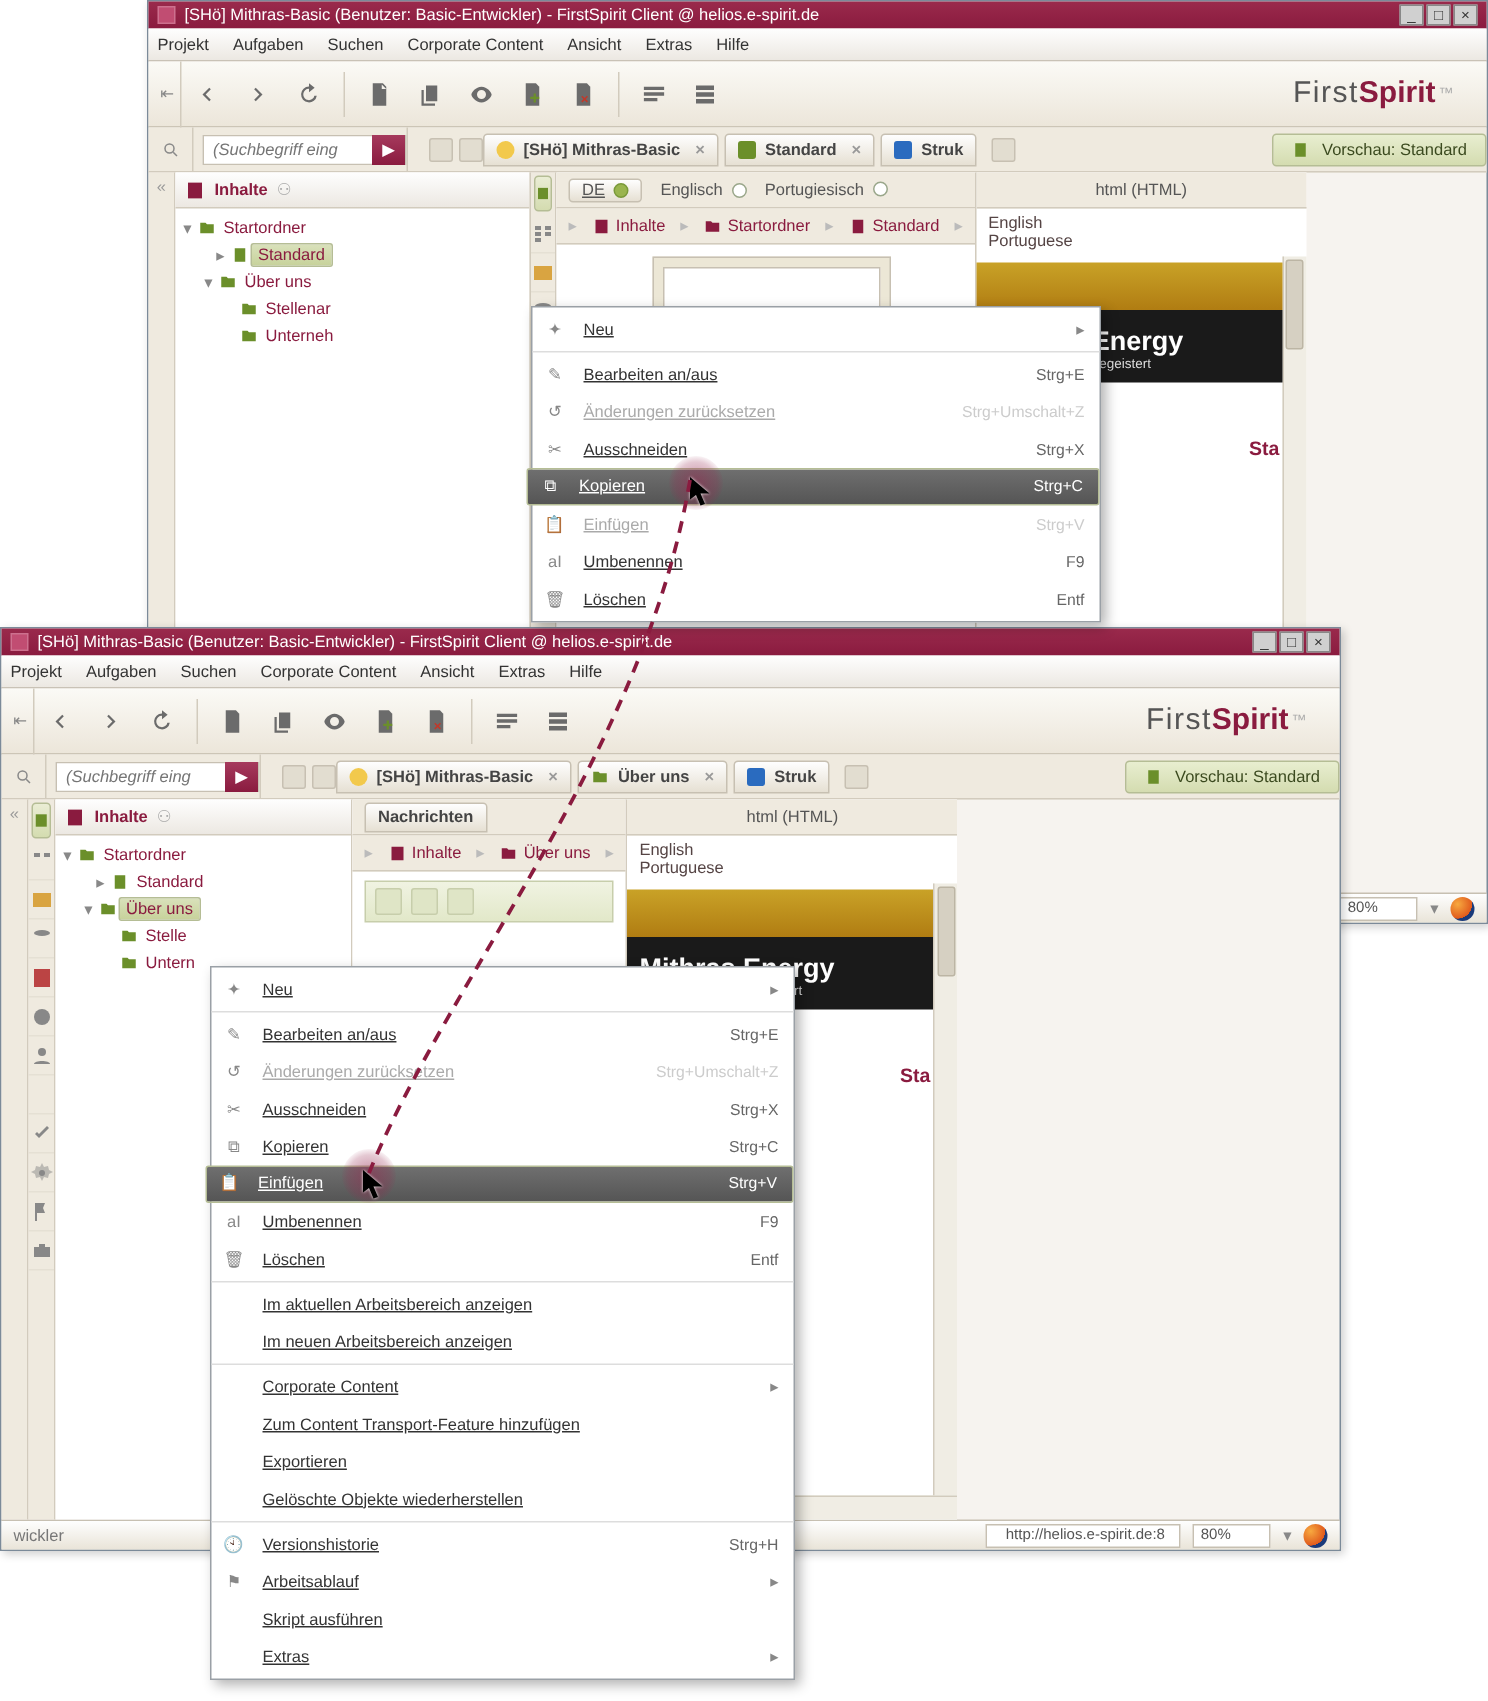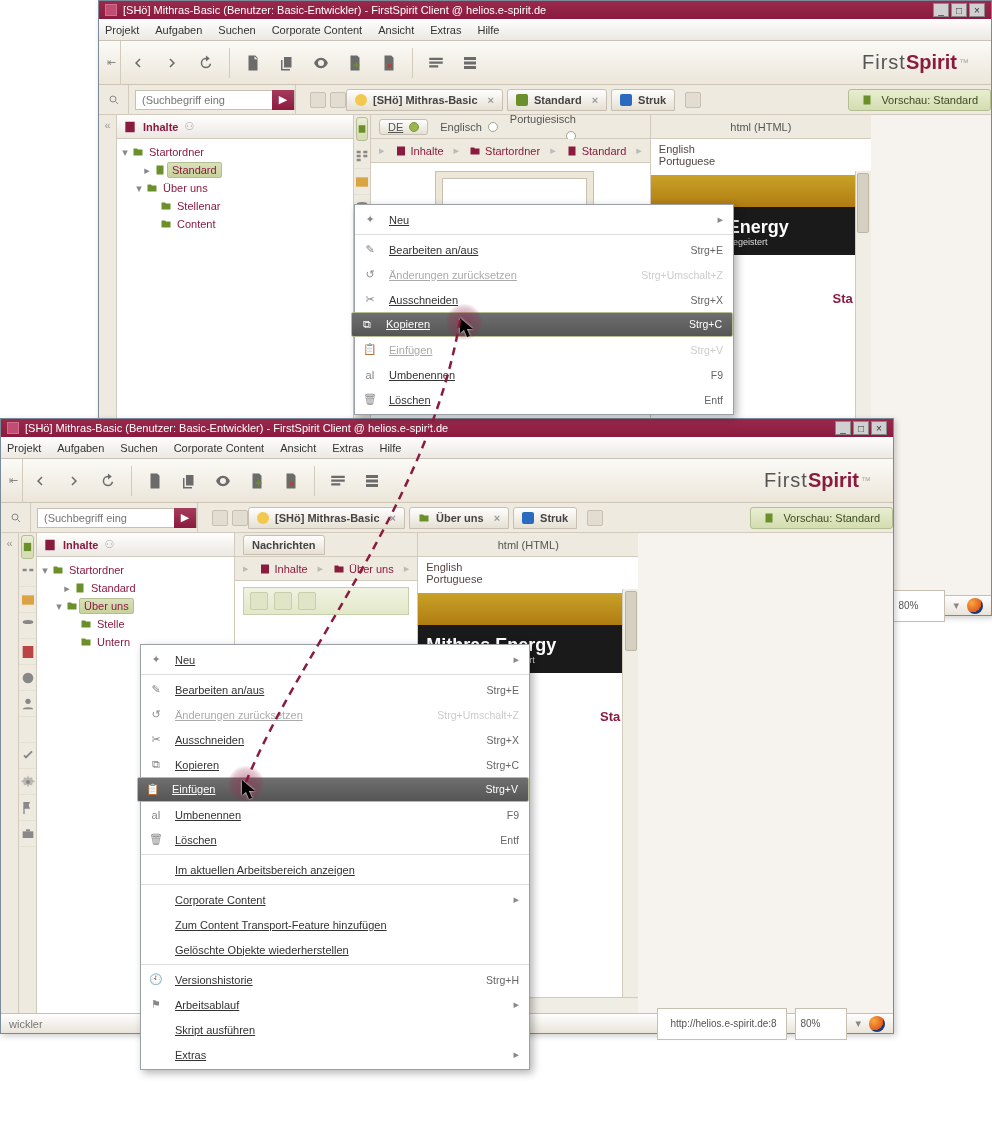--- a/index.html
+++ b/index.html
@@ -17,21 +17,21 @@
   .tbtn { width: 30px; height: 30px; display: flex; align-items: center; justify-content: center; color: #6b6b6b; border-radius: 3px; margin: 0 2px; }
   .tbtn svg { width: 18px; height: 18px; }
   .divider { width: 1px; height: 30px; background: #d2cbbd; margin: 0 6px; }
   .brandzone { flex: 1; display: flex; align-items: center; justify-content: flex-end; padding-right: 18px; font-family: Georgia, serif; }
   .brand-first { color: #555; font-size: 20px; letter-spacing: 1px; }
   .brand-spirit { color: #8a1b3f; font-size: 20px; font-weight: bold; }
   .brand-tm { color: #aaa; font-size: 10px; vertical-align: super; margin-left: 2px; }
   .row2 { height: 30px; display: flex; align-items: center; border-bottom: 1px solid #d2cbbd; background: #efeadf; }
   .leftcol-hdr { width: 30px; display: flex; align-items: center; justify-content: center; color: #888; border-right: 1px solid #d2cbbd; height: 100%; }
   .searchbox { display:flex; align-items:center; margin-left:6px; border:1px solid #c7c0b2; background:#fff; height:20px; }
-  .searchbox input { border:0; outline:0; padding:0 6px; height:18px; color:#666; width:136px; }
+  .searchbox input { border:0; outline:0; padding:0 6px; height:18px; font-style:italic; color:#666; width:112px; }
   .searchgo { width:22px; height:20px; background:linear-gradient(#a63a5d,#8a1b3f); display:flex; align-items:center; justify-content:center; color:#fff; }
   .tabstrip { flex:1; display:flex; align-items:center; height:100%; padding-left:8px; overflow:hidden; border-left:1px solid #d2cbbd; }
   .tab { height:22px; background:linear-gradient(#fefefe,#e6e0d3); border:1px solid #c7c0b2; border-radius:3px 3px 0 0; display:flex; align-items:center; padding:0 8px; margin-right:4px; color:#444; gap:6px;font-weight:bold; }
   .tab .dot { width:12px; height:12px; border-radius:2px; }
   .closex { color:#999; margin-left:4px; }
   .navchips { display:flex; gap:4px; margin-left:6px; }
   .navchip { width:16px; height:16px; background:#e2ddd0; border:1px solid #c7c0b2; border-radius:2px; }
   .previewpill { height:22px; background:linear-gradient(#e8eed0,#d4dcb0); border:1px solid #b5bd95; border-radius:3px; display:flex; align-items:center; padding:0 12px; color:#3b4a1f; gap:8px; margin-left:18px; }
   .body { display:flex; height: calc(100% - 18px - 22px - 44px - 30px - 20px); }
   .collap { width:18px; background:#efeadf; border-right:1px solid #d2cbbd; display:flex; align-items:flex-start; justify-content:center; padding-top:4px; color:#999; }
@@ -59,21 +59,21 @@
   .gbox { margin:8px 56px 0 64px; border:1px solid #c7c0b2; background:#ece7d6; height:80px; }
   .gbox .gslab { margin:6px; border:1px solid #c7c0b2; background:#fff; height:28px; }
   .right { width:220px; background:#fff; display:flex; flex-direction:column; }
   .righthdr { height:24px; background:#efeadf; border-bottom:1px solid #d2cbbd; color:#555; display:flex; align-items:center; padding:0 8px;justify-content:center; }
   .langlist { padding:4px 8px; color:#544; font-size:10px; }
   .banner { margin:4px 0 0 0; height:80px; background:linear-gradient(#c9a227,#b07c12 40%,#1a1a1a 40%,#1a1a1a); position:relative; overflow:hidden; }
   .banner .btitle { color:#fff; font-size:18px; font-weight:bold; position:absolute; left:8px; top:42px; }
   .banner .bsub { color:#ddd; font-size:9px; position:absolute; left:8px; top:62px; }
   .stripclip { color:#8a1b3f; font-weight:bold; font-size:13px; position:absolute; right:4px; bottom:6px; }
   .footer { height:20px; background:linear-gradient(#fefefe,#e9e4d8); border-top:1px solid #c7c0b2; display:flex; align-items:center; padding:0 8px; gap:8px; }
-  .footer input { height:32px; border:1px solid #c7c0b2; padding:0 4px; font-size:10px; color:#555; }
+  .footer input { height:16px; border:1px solid #c7c0b2; padding:0 4px; font-size:10px; color:#555; }
   .zoom { width:52px; }
   .ffx { width:16px; height:16px; border-radius:50%; background: radial-gradient(circle at 30% 30%, #f7a940, #e05a1c 60%, #1a3a7a 61%); }
   .scrolly { width:16px; background:#f0ede4; border-left:1px solid #d2cbbd; }
   .scrolly .thumb { width:12px; height:60px; margin:2px auto; background:#d6d0c2; border:1px solid #bcb5a4; border-radius:2px; }
   .scrollx { height:16px; background:#f0ede4; border-top:1px solid #d2cbbd; }
   .scrollx .thumb { height:12px; width:60px; margin:2px; background:#d6d0c2; border:1px solid #bcb5a4; border-radius:2px; }
 
   
   .ctxmenu { position:absolute; background:#fff; border:1px solid #9aa0a6; box-shadow:3px 3px 8px rgba(0,0,0,.3); padding:2px 0; min-width:380px; z-index:50; }
   .ctxrow { height:25px; display:flex; align-items:center; padding:0 10px 0 6px; color:#333; gap:10px; }
@@ -265,21 +265,21 @@
             <div class="trow" style="padding-left:40px;">
                 <svg class="ticon2" viewBox="0 0 24 24">
                   <path fill="#6b8f2a" d="M3 5h7l2 2h9v12H3z"></path>
                 </svg>
                 <span style="color:#8a1b3f;">Stellenar</span>
               </div>
             <div class="trow" style="padding-left:40px;">
                 <svg class="ticon2" viewBox="0 0 24 24">
                   <path fill="#6b8f2a" d="M3 5h7l2 2h9v12H3z"></path>
                 </svg>
-                <span style="color:#8a1b3f;">Content</span>
+                <span style="color:#8a1b3f;">Unterneh</span>
               </div>
           </div>
         </div>
       </div>
       <div style="width:18px;background:#efeadf;border-left:1px solid #d2cbbd;border-right:1px solid #d2cbbd;display:flex;flex-direction:column;">
         <div class="sidebtn active">
             <svg viewBox="0 0 24 24">
               <rect x="4" y="3" width="16" height="18" fill="#6b8f2a"></rect>
             </svg>
           </div>
@@ -314,21 +314,21 @@
       <div class="center">
         <div class="langbar">
           <div class="langpill">
               <span>DE</span>
               <span class="circ ok"></span>
             </div>
           <div style="display:flex;align-items:center;gap:6px;">
               <span>Englisch</span>
               <span class="circ"></span>
             </div>
-          <div style="display:flex;align-items:flex-end;gap:6px;flex-direction:column;">
+          <div style="display:flex;align-items:flex-start;gap:6px;">
               <span>Portugiesisch</span>
               <span class="circ"></span>
             </div>
         </div>
         <div class="crumbbar">
           <span class="chev">▸</span>
           <span class="crumb">
               <svg width="12" height="12" viewBox="0 0 24 24">
                 <rect x="4" y="3" width="16" height="18" fill="#8a1b3f"></rect>
               </svg>
@@ -783,29 +783,37 @@
     <div class="ctxrow">
       <span class="cicon">🗑</span>
       <span class="clabel">Löschen</span>
       <span class="cshort">Entf</span>
     </div>
     <div class="ctxsep"></div>
     <div class="ctxrow">
       <span class="cicon"></span>
       <span class="clabel">Im aktuellen Arbeitsbereich anzeigen</span>
     </div>
+    <div class="ctxrow">
+      <span class="cicon"></span>
+      <span class="clabel">Im neuen Arbeitsbereich anzeigen</span>
+    </div>
     <div class="ctxsep"></div>
     <div class="ctxrow">
       <span class="cicon"></span>
       <span class="clabel">Corporate Content</span>
       <span class="csub">▸</span>
     </div>
     <div class="ctxrow">
       <span class="cicon"></span>
       <span class="clabel">Zum Content Transport-Feature hinzufügen</span>
+    </div>
+    <div class="ctxrow">
+      <span class="cicon"></span>
+      <span class="clabel">Exportieren</span>
     </div>
     <div class="ctxrow">
       <span class="cicon"></span>
       <span class="clabel">Gelöschte Objekte wiederherstellen</span>
     </div>
     <div class="ctxsep"></div>
     <div class="ctxrow">
       <span class="cicon">🕙</span>
       <span class="clabel">Versionshistorie</span>
       <span class="cshort">Strg+H</span>

